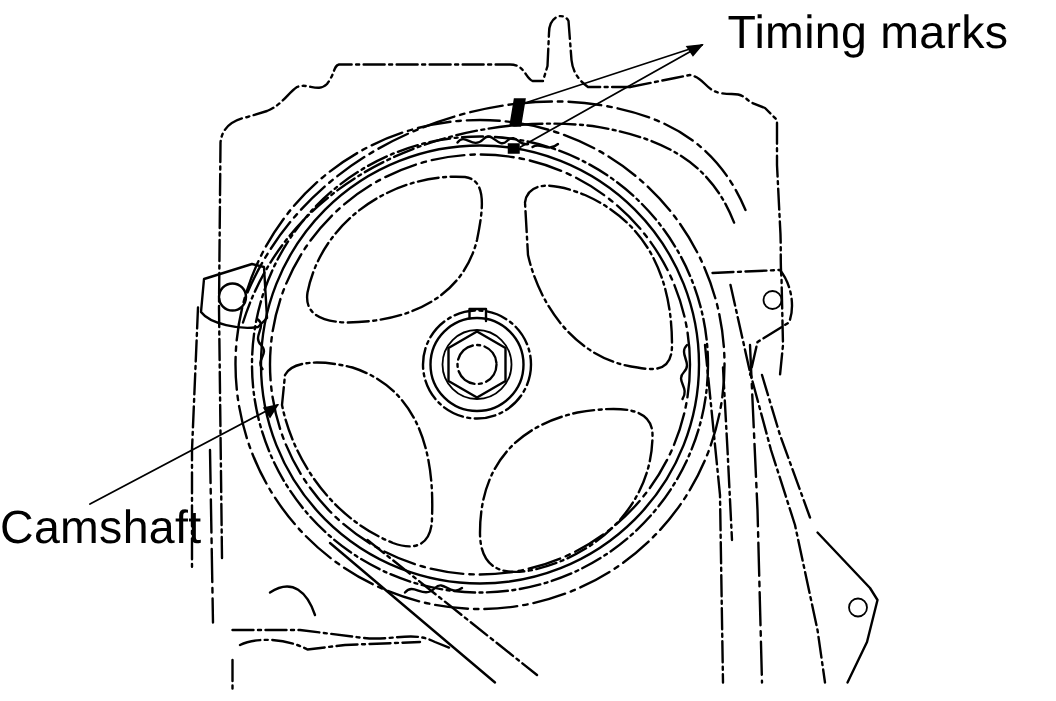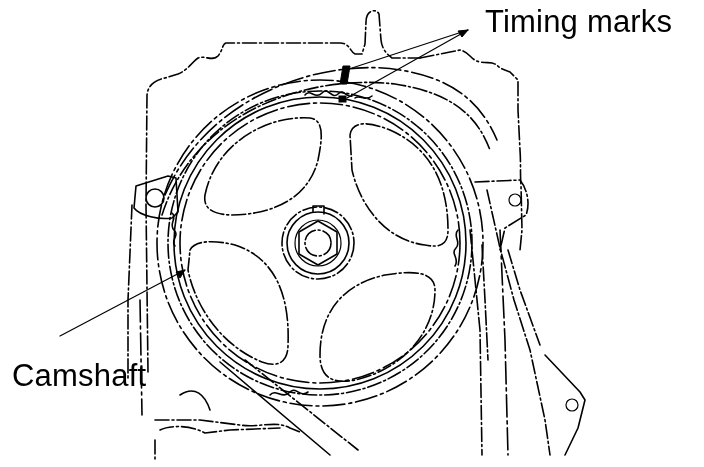--- a/index.html
+++ b/index.html
@@ -5,21 +5,21 @@
     html, body { margin: 0; padding: 0; background: #ffffff; }
     body { width: 704px; height: 467px; overflow: hidden; position: relative; font-family: "Liberation Sans", sans-serif; }
     #diagram { position: absolute; left: 0; top: 0; width: 704px; height: 467px; }
     .ln { fill: none; stroke: #000; stroke-width: 1.6; stroke-linecap: round; stroke-linejoin: round; }
     .thin { stroke-width: 1.2; }
     .dash { stroke-dasharray: 14 3 2 3; }
     .dash2 { stroke-dasharray: 22 4 3 4; }
     .fill { fill: #000; stroke: #000; }
     .label { position: absolute; color: #000; font-family: "Liberation Sans", sans-serif; font-size: 31px; line-height: 34px; letter-spacing: 0.2px; white-space: nowrap; }
     #label-timing { left: 485px; top: 5px; }
-    #label-cam { left: 12px; top: 335px; margin-top: 24px; }
+    #label-cam { left: 0; top: 335px; }
   </style>
 </head>
 <body>
 
 <svg id="diagram" viewBox="0 0 704 467" xmlns="http://www.w3.org/2000/svg">
 
   <g>
     <path class="ln dash" d="M148,372 L146,205 L147,95 C148,85 155,80 165,78 L178,74 C188,70 192,62 198,58 C205,55 212,62 218,56 C224,48 222,44 226,43 L340,43 C350,43 350,52 355,54 L362,54 L365,44 L366,22 C366,10 376,8 379,14 L381,40 C382,50 388,55 392,58 L420,58"></path>
     <path class="ln dash" d="M420,58 L450,52 L460,50 C470,52 470,60 480,62 C490,64 492,60 500,68 L510,72 L518,80 L518,110 L520,150 C521,165 520,175 521,185 L522,230 L520,250"></path>
 

